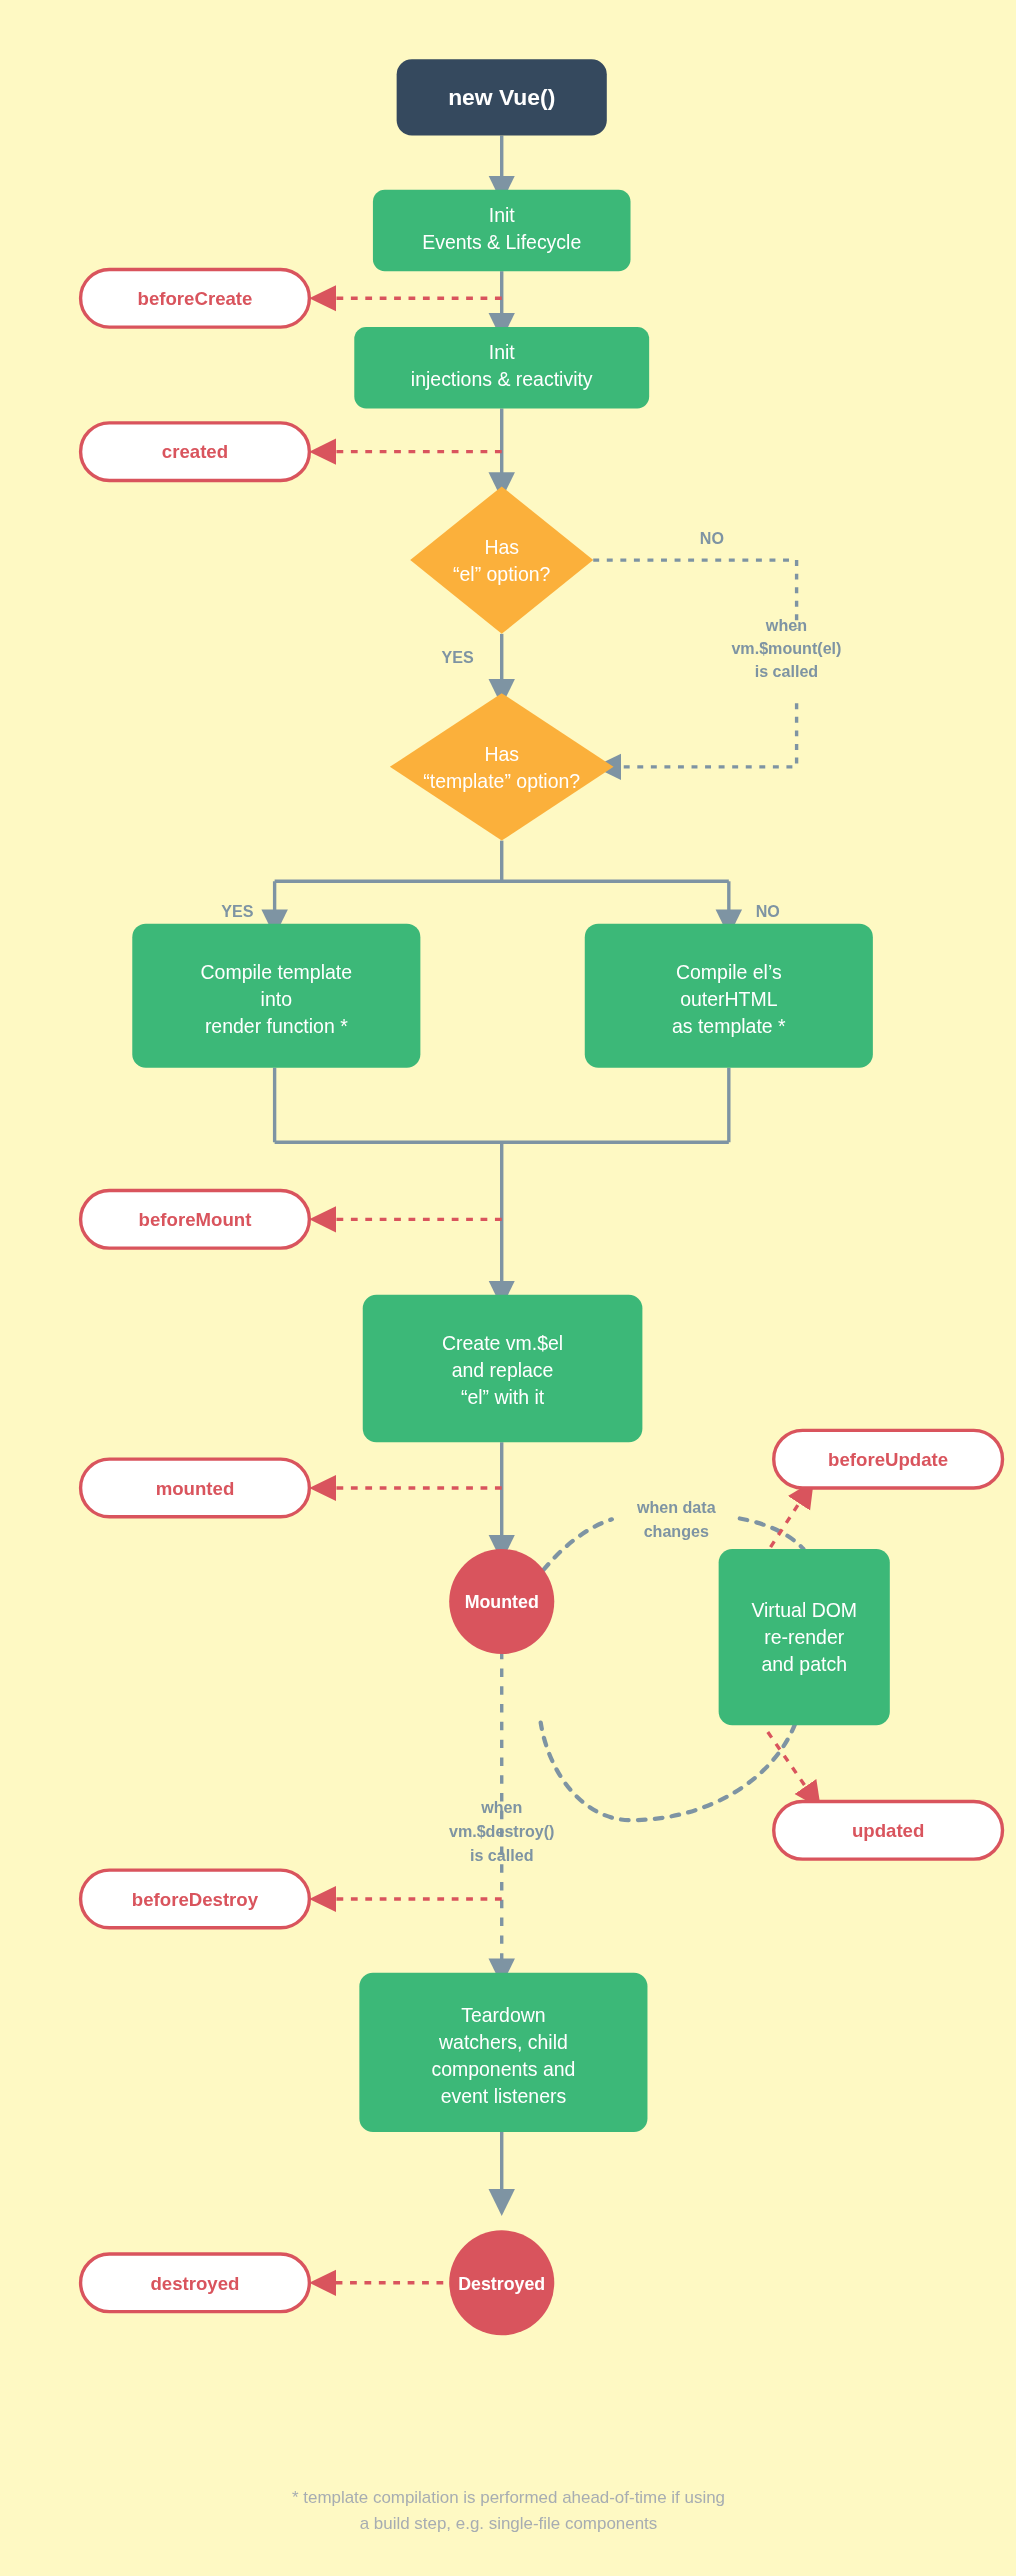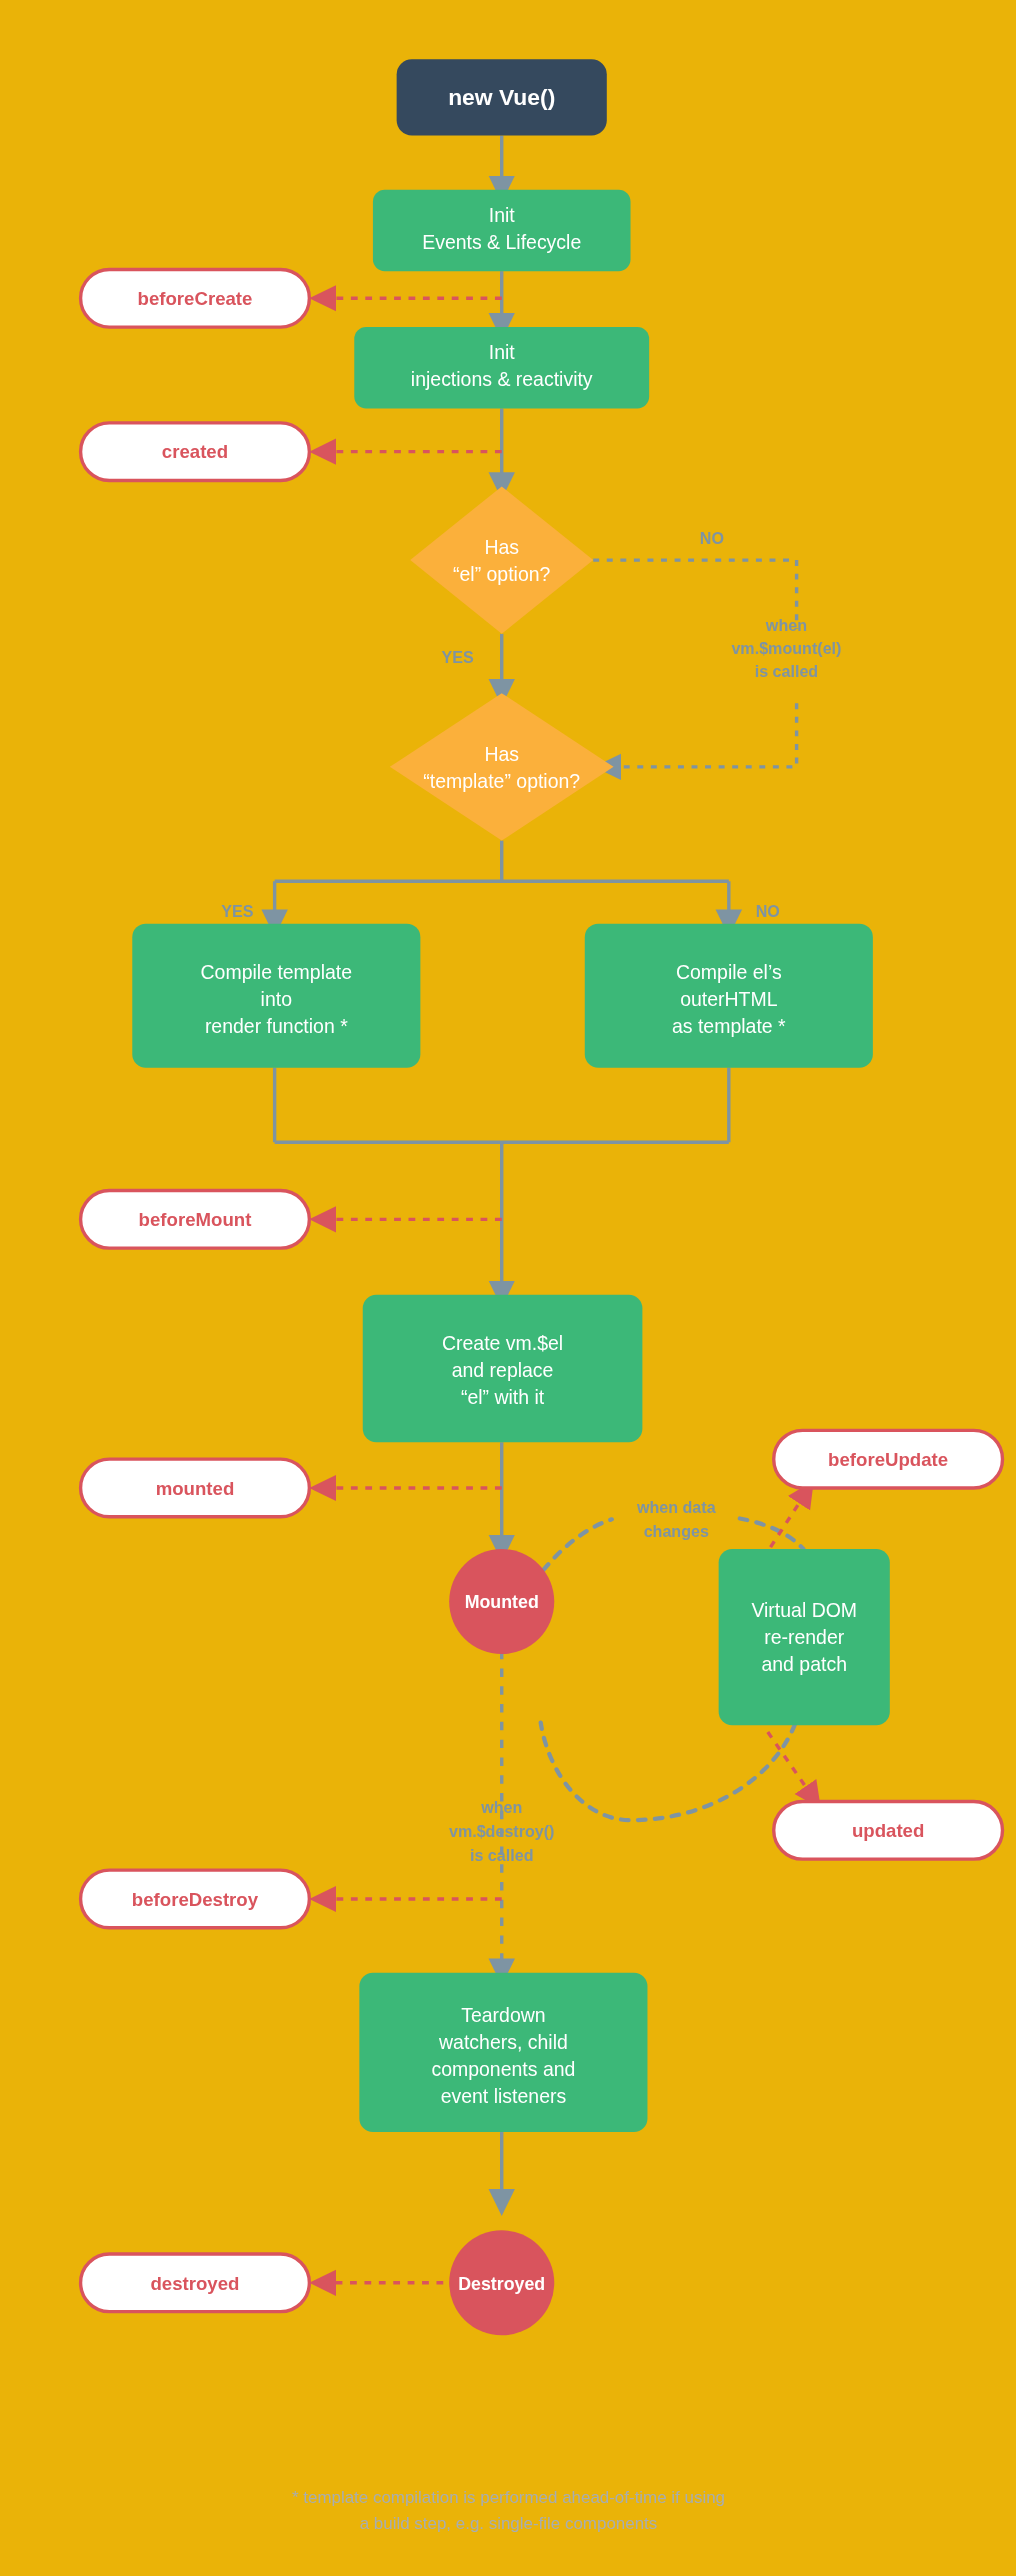--- a/index.html
+++ b/index.html
@@ -7,21 +7,21 @@
     padding: 0;
     background: #ffffff;
   }
   body {
     font-family: "Liberation Sans", sans-serif;
   }
   #diagram-root {
     position: relative;
     width: 1017px;
     height: 2576px;
-    background: #eab308;
+    background: #fef9c3;
     overflow: hidden;
   }
   svg#flow {
     position: absolute;
     top: 0;
     left: 0;
     width: 1017px;
     height: 2576px;
   }
   .node-label {

